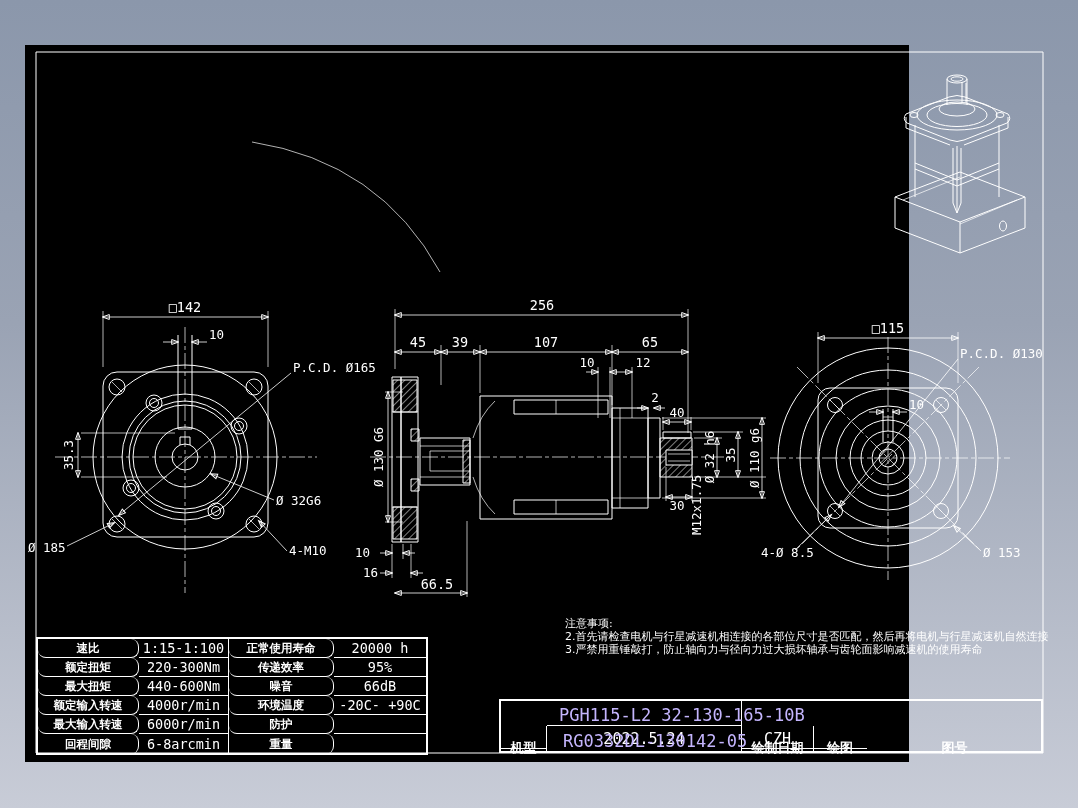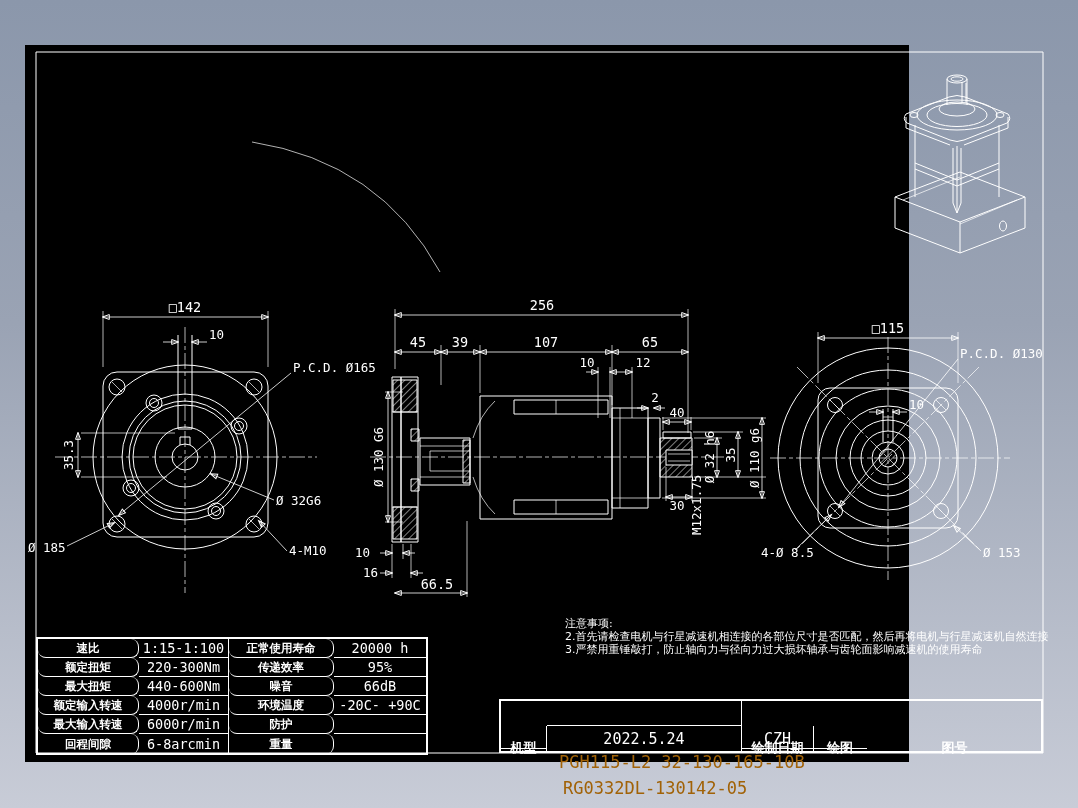--- a/index.html
+++ b/index.html
@@ -52,21 +52,21 @@
     border-right:1px solid #fff;border-bottom:1px solid #fff;
     display:flex;align-items:center;justify-content:center;white-space:nowrap;
   }
   .tblock .zh{font-size:13px;font-weight:bold;margin-top:47px;}
   .tblock .val{font-family:"DejaVu Sans Mono",monospace;font-size:15px;}
   .tblock .title{
     grid-column:5;grid-row:1/3;border-right:none;border-bottom:none;
     font-size:21px;font-weight:bold;letter-spacing:2px;
   }
   .tblock .nb{border-bottom:none;}
-  .ovl{position:absolute;color:#a16207;font-family:"DejaVu Sans Mono",monospace;font-size:17px;white-space:nowrap;margin-top:47px;}
+  .ovl{position:absolute;color:#c4b5fd;font-family:"DejaVu Sans Mono",monospace;font-size:17px;white-space:nowrap;}
 </style>
 </head>
 <body>
 
 <div class="screen">
   <div class="canvas">
 
     <svg width="1028" height="717" viewBox="0 0 1028 717">
       <defs>
         <pattern id="hp" width="5" height="5" patternUnits="userSpaceOnUse" patternTransform="rotate(45)">

